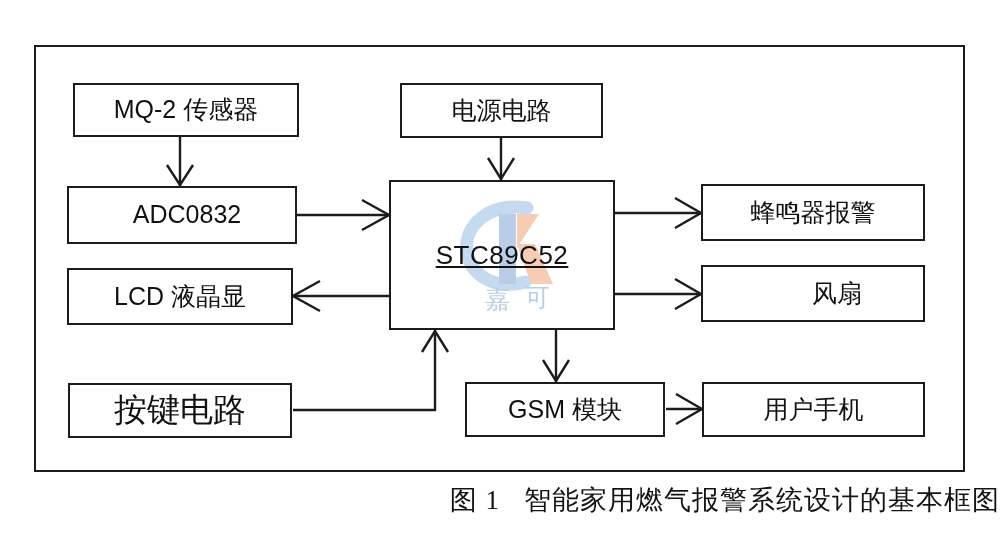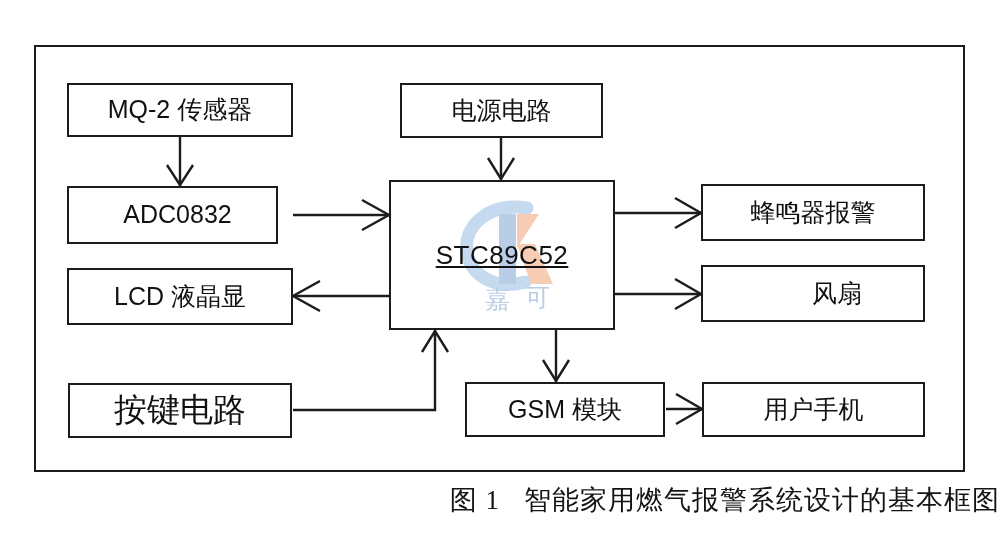--- a/index.html
+++ b/index.html
@@ -56,22 +56,22 @@
     line-height: 1.1;
     color: #111111;
     white-space: nowrap;
   }
 
   .node-label {
     display: inline-block;
   }
 
   
-  #node-mq2        { left: 67px;  top: 83px;  width: 226px; height: 54px;  font-size: 25px; }
-  #node-adc0832    { left: 67px;  top: 186px; width: 211px; height: 58px;  font-size: 25px; padding-left: 10px; }
+  #node-mq2        { left: 73px;  top: 83px;  width: 226px; height: 54px;  font-size: 25px; }
+  #node-adc0832    { left: 67px;  top: 186px; width: 230px; height: 58px;  font-size: 25px; padding-left: 10px; }
   #node-lcd        { left: 67px;  top: 268px; width: 226px; height: 57px;  font-size: 25px; }
   #node-keypad     { left: 68px;  top: 383px; width: 224px; height: 55px;  font-size: 33px; }
   #node-power      { left: 400px; top: 83px;  width: 203px; height: 55px;  font-size: 25px; }
   #node-mcu        { left: 389px; top: 180px; width: 226px; height: 150px; font-size: 26px;
                      background: transparent; text-decoration: underline; }
   #node-gsm        { left: 465px; top: 382px; width: 200px; height: 55px;  font-size: 25px; }
   #node-buzzer     { left: 701px; top: 184px; width: 224px; height: 57px;  font-size: 25px; }
   #node-fan        { left: 701px; top: 265px; width: 224px; height: 57px;  font-size: 25px; padding-left: 48px; }
   #node-phone      { left: 702px; top: 382px; width: 223px; height: 55px;  font-size: 25px; }
 

